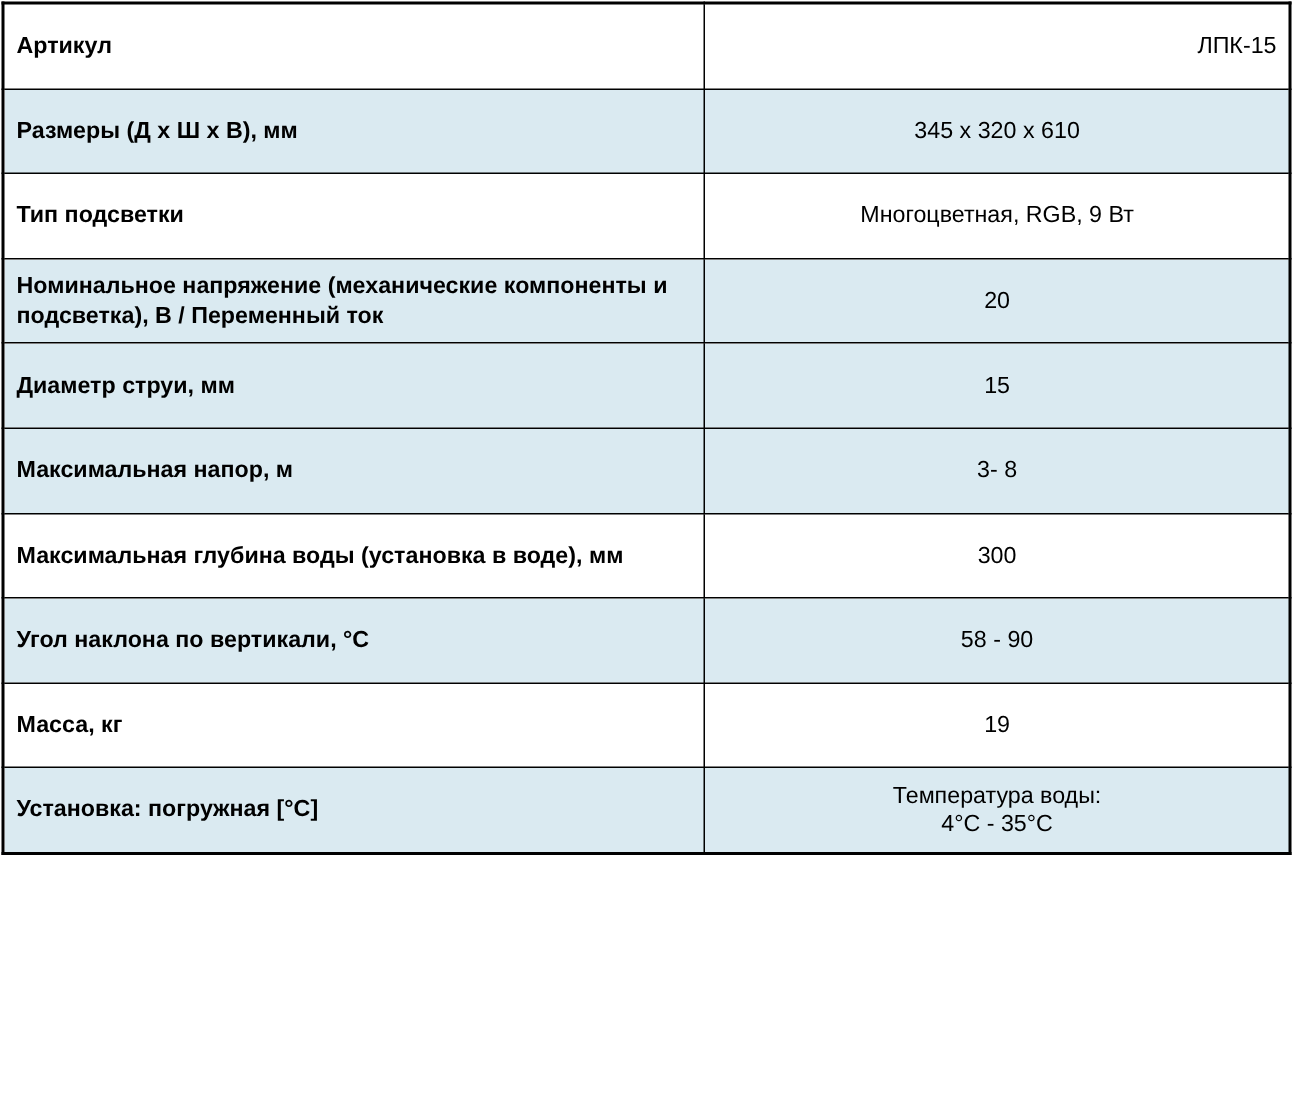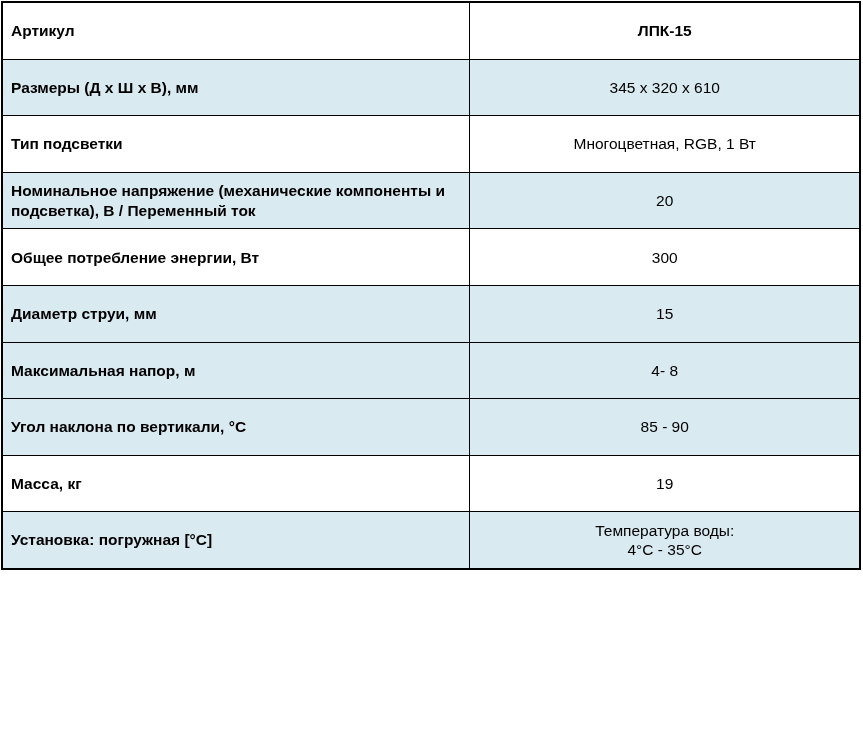--- a/index.html
+++ b/index.html
@@ -37,21 +37,22 @@
     width: 52.5%;
     font-weight: bold;
     text-align: left;
     padding-left: 10px;
   }
   td.value-cell {
     text-align: center;
     white-space: pre-line;
   }
   td.value-cell.bold {
-    font-weight: bold;
+    font-weight: normal;
+    text-align: right;
   }
   tr.shaded td {
     background: var(--shaded, #daeaf1);
     margin-top: 40px;
   }
 </style>
 </head>
 <body>
 
 <div class="page">
@@ -62,48 +63,48 @@
     <td class="value-cell bold">ЛПК-15</td>
   </tr>
 
   <tr class="shaded">
     <td class="label-cell">Размеры (Д х Ш х В), мм</td>
     <td class="value-cell">345 х 320 х 610</td>
   </tr>
 
   <tr>
     <td class="label-cell">Тип подсветки</td>
-    <td class="value-cell">Многоцветная, RGB, 1 Вт</td>
+    <td class="value-cell">Многоцветная, RGB, 9 Вт</td>
   </tr>
 
   <tr class="shaded">
     <td class="label-cell">Номинальное напряжение (механические компоненты и подсветка), В / Переменный ток</td>
     <td class="value-cell">20</td>
   </tr>
 
-  <tr>
-    <td class="label-cell">Общее потребление энергии, Вт</td>
-    <td class="value-cell">300</td>
-  </tr>
 
   <tr class="shaded">
     <td class="label-cell">Диаметр струи, мм</td>
     <td class="value-cell">15</td>
   </tr>
 
 
   <tr class="shaded">
     <td class="label-cell">Максимальная напор, м</td>
-    <td class="value-cell">4- 8</td>
+    <td class="value-cell">3- 8</td>
   </tr>
 
+  <tr>
+    <td class="label-cell">Максимальная глубина воды (установка в воде), мм</td>
+    <td class="value-cell">300</td>
+  </tr>
 
   <tr class="shaded">
     <td class="label-cell">Угол наклона по вертикали, °С</td>
-    <td class="value-cell">85 - 90</td>
+    <td class="value-cell">58 - 90</td>
   </tr>
 
 
 
   <tr>
     <td class="label-cell">Масса, кг</td>
     <td class="value-cell">19</td>
   </tr>
 
   <tr class="shaded">

